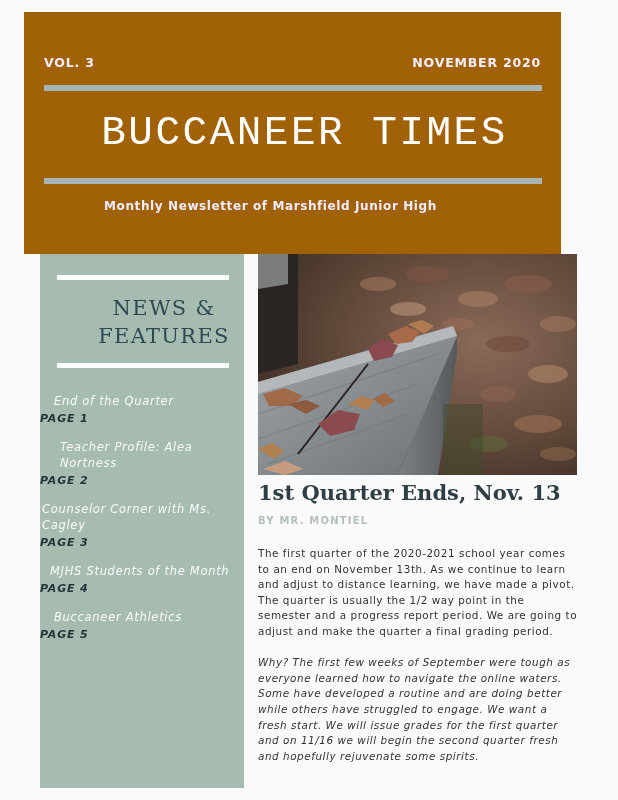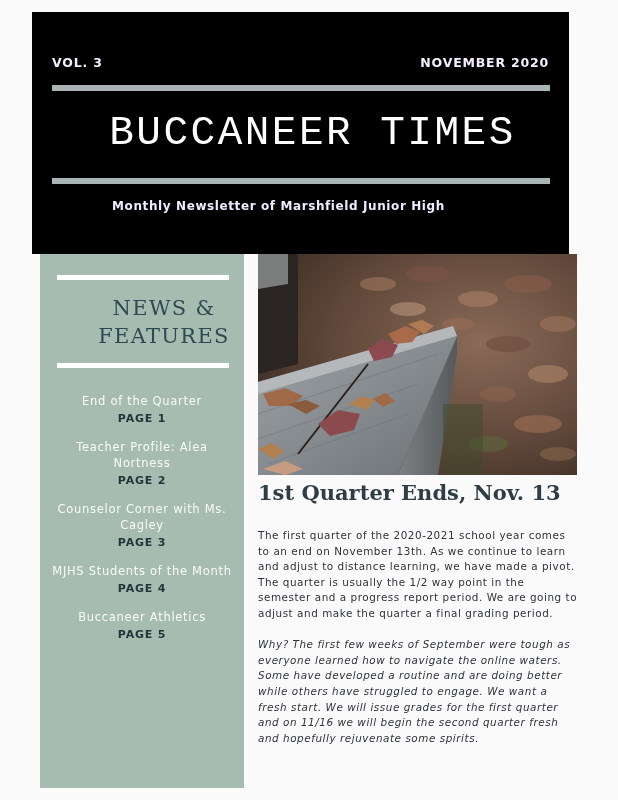--- a/index.html
+++ b/index.html
@@ -2,22 +2,22 @@
 <html><head>
 <meta charset="utf-8">
 <style>
   html, body { margin: 0; padding: 0; }
   body {
     width: 618px; height: 800px; overflow: hidden;
     background: #fafafa; position: relative;
     font-family: "DejaVu Sans", sans-serif;
   }
   .header {
-    position: absolute; left: 32px; top: 12px; width: 537px; height: 242px;
-    background: #000000;
+    position: absolute; left: 24px; top: 12px; width: 537px; height: 242px;
+    background: #a16207;
   }
   .vol {
     position: absolute; left: 20px; top: 43px;
     color: #f4eeff; font-weight: bold; font-size: 12.5px; letter-spacing: 0.8px;
   }
   .date {
     position: absolute; right: 20px; top: 43px;
     color: #f4eeff; font-weight: bold; font-size: 12.5px; letter-spacing: 0.8px;
   }
   .hbar {
@@ -43,21 +43,21 @@
     position: absolute; left: 17px; width: 172px; height: 5px; background: #ffffff;
   }
   .sbar.top { top: 21px; }
   .sbar.bottom { top: 109px; }
   .sb-heading {
     position: absolute; left: 0; width: 248px; top: 40px; text-align: center;
     color: #2d4a52; font-family: "DejaVu Serif", serif; font-size: 21px;
     letter-spacing: 1.3px; line-height: 28px;
   }
   .toc { position: absolute; left: 0; top: 139px; width: 204px; }
-  .toc-item { text-align: center; margin-bottom: 12px; cursor: pointer; }
+  .toc-item { text-align: left; margin-bottom: 12px; cursor: pointer; font-style: italic; }
   .toc-title {
     color: #f8fbf9; font-size: 11.5px; letter-spacing: 0.7px; line-height: 16px;
     padding: 0 14px;
   }
   .toc-page {
     color: #22363a; font-weight: bold; font-size: 11px; letter-spacing: 0.8px;
     line-height: 16px; margin-top: 2px;
   }
 
   .photo {
@@ -184,15 +184,16 @@
       <path d="M5,215 l22,-8 l18,8 l-18,6 z" fill="#c69c80"></path>
     </g>
     <g opacity="0.5">
       <rect x="185" y="150" width="40" height="71" fill="#3f4a2c"></rect>
     </g>
   </svg>
 </div>
 
 <div class="article">
   <h1 class="art-title">1st Quarter Ends, Nov. 13</h1>
+  <div class="byline">BY MR. MONTIEL</div>
   <p class="para p1">The first quarter of the 2020-2021 school year comes to an end on November 13th.  As we continue to learn and adjust to distance learning, we have made a pivot.  The quarter is usually the 1/2 way point in the semester and a progress report period.  We are going to adjust and make the quarter a final grading period.</p>
   <p class="para p2">Why?  The first few weeks of September were tough as everyone learned how to navigate the online waters.  Some have developed a routine and are doing better while others have struggled to engage.  We want a fresh start.  We will issue grades for the first quarter and on 11/16 we will begin the second quarter fresh and hopefully rejuvenate some spirits.</p>
 </div>
 
 </body></html>

